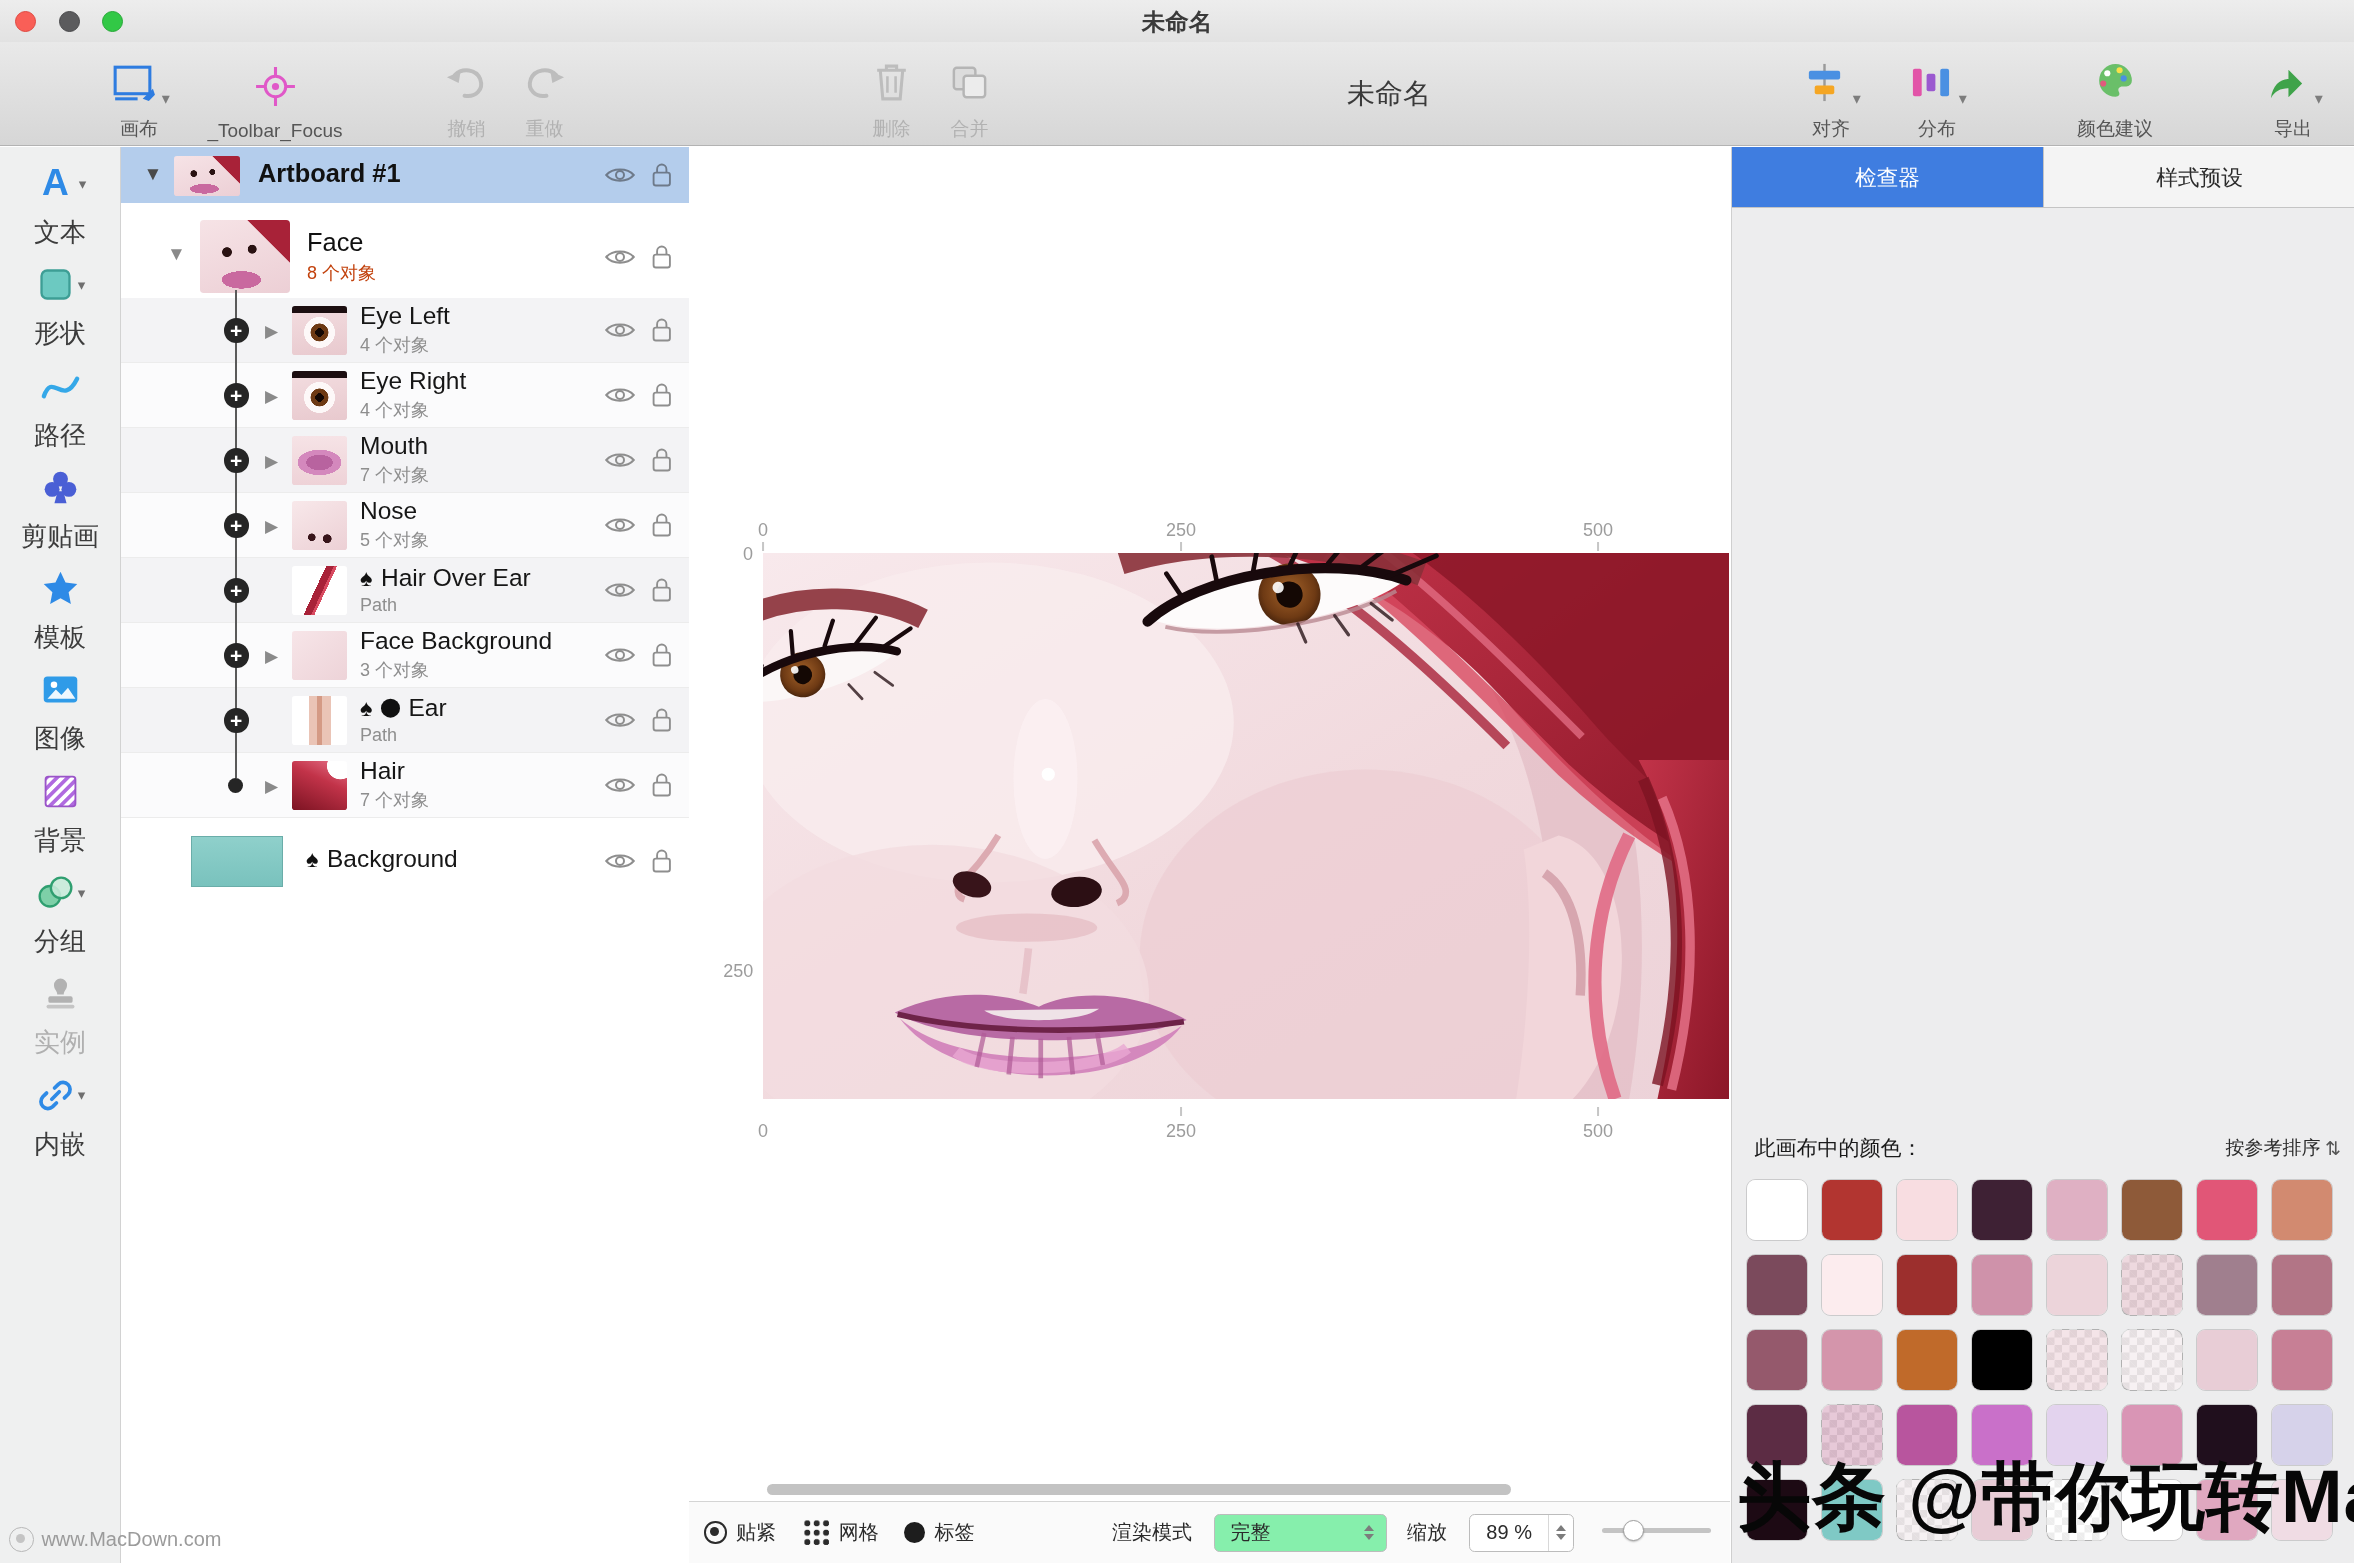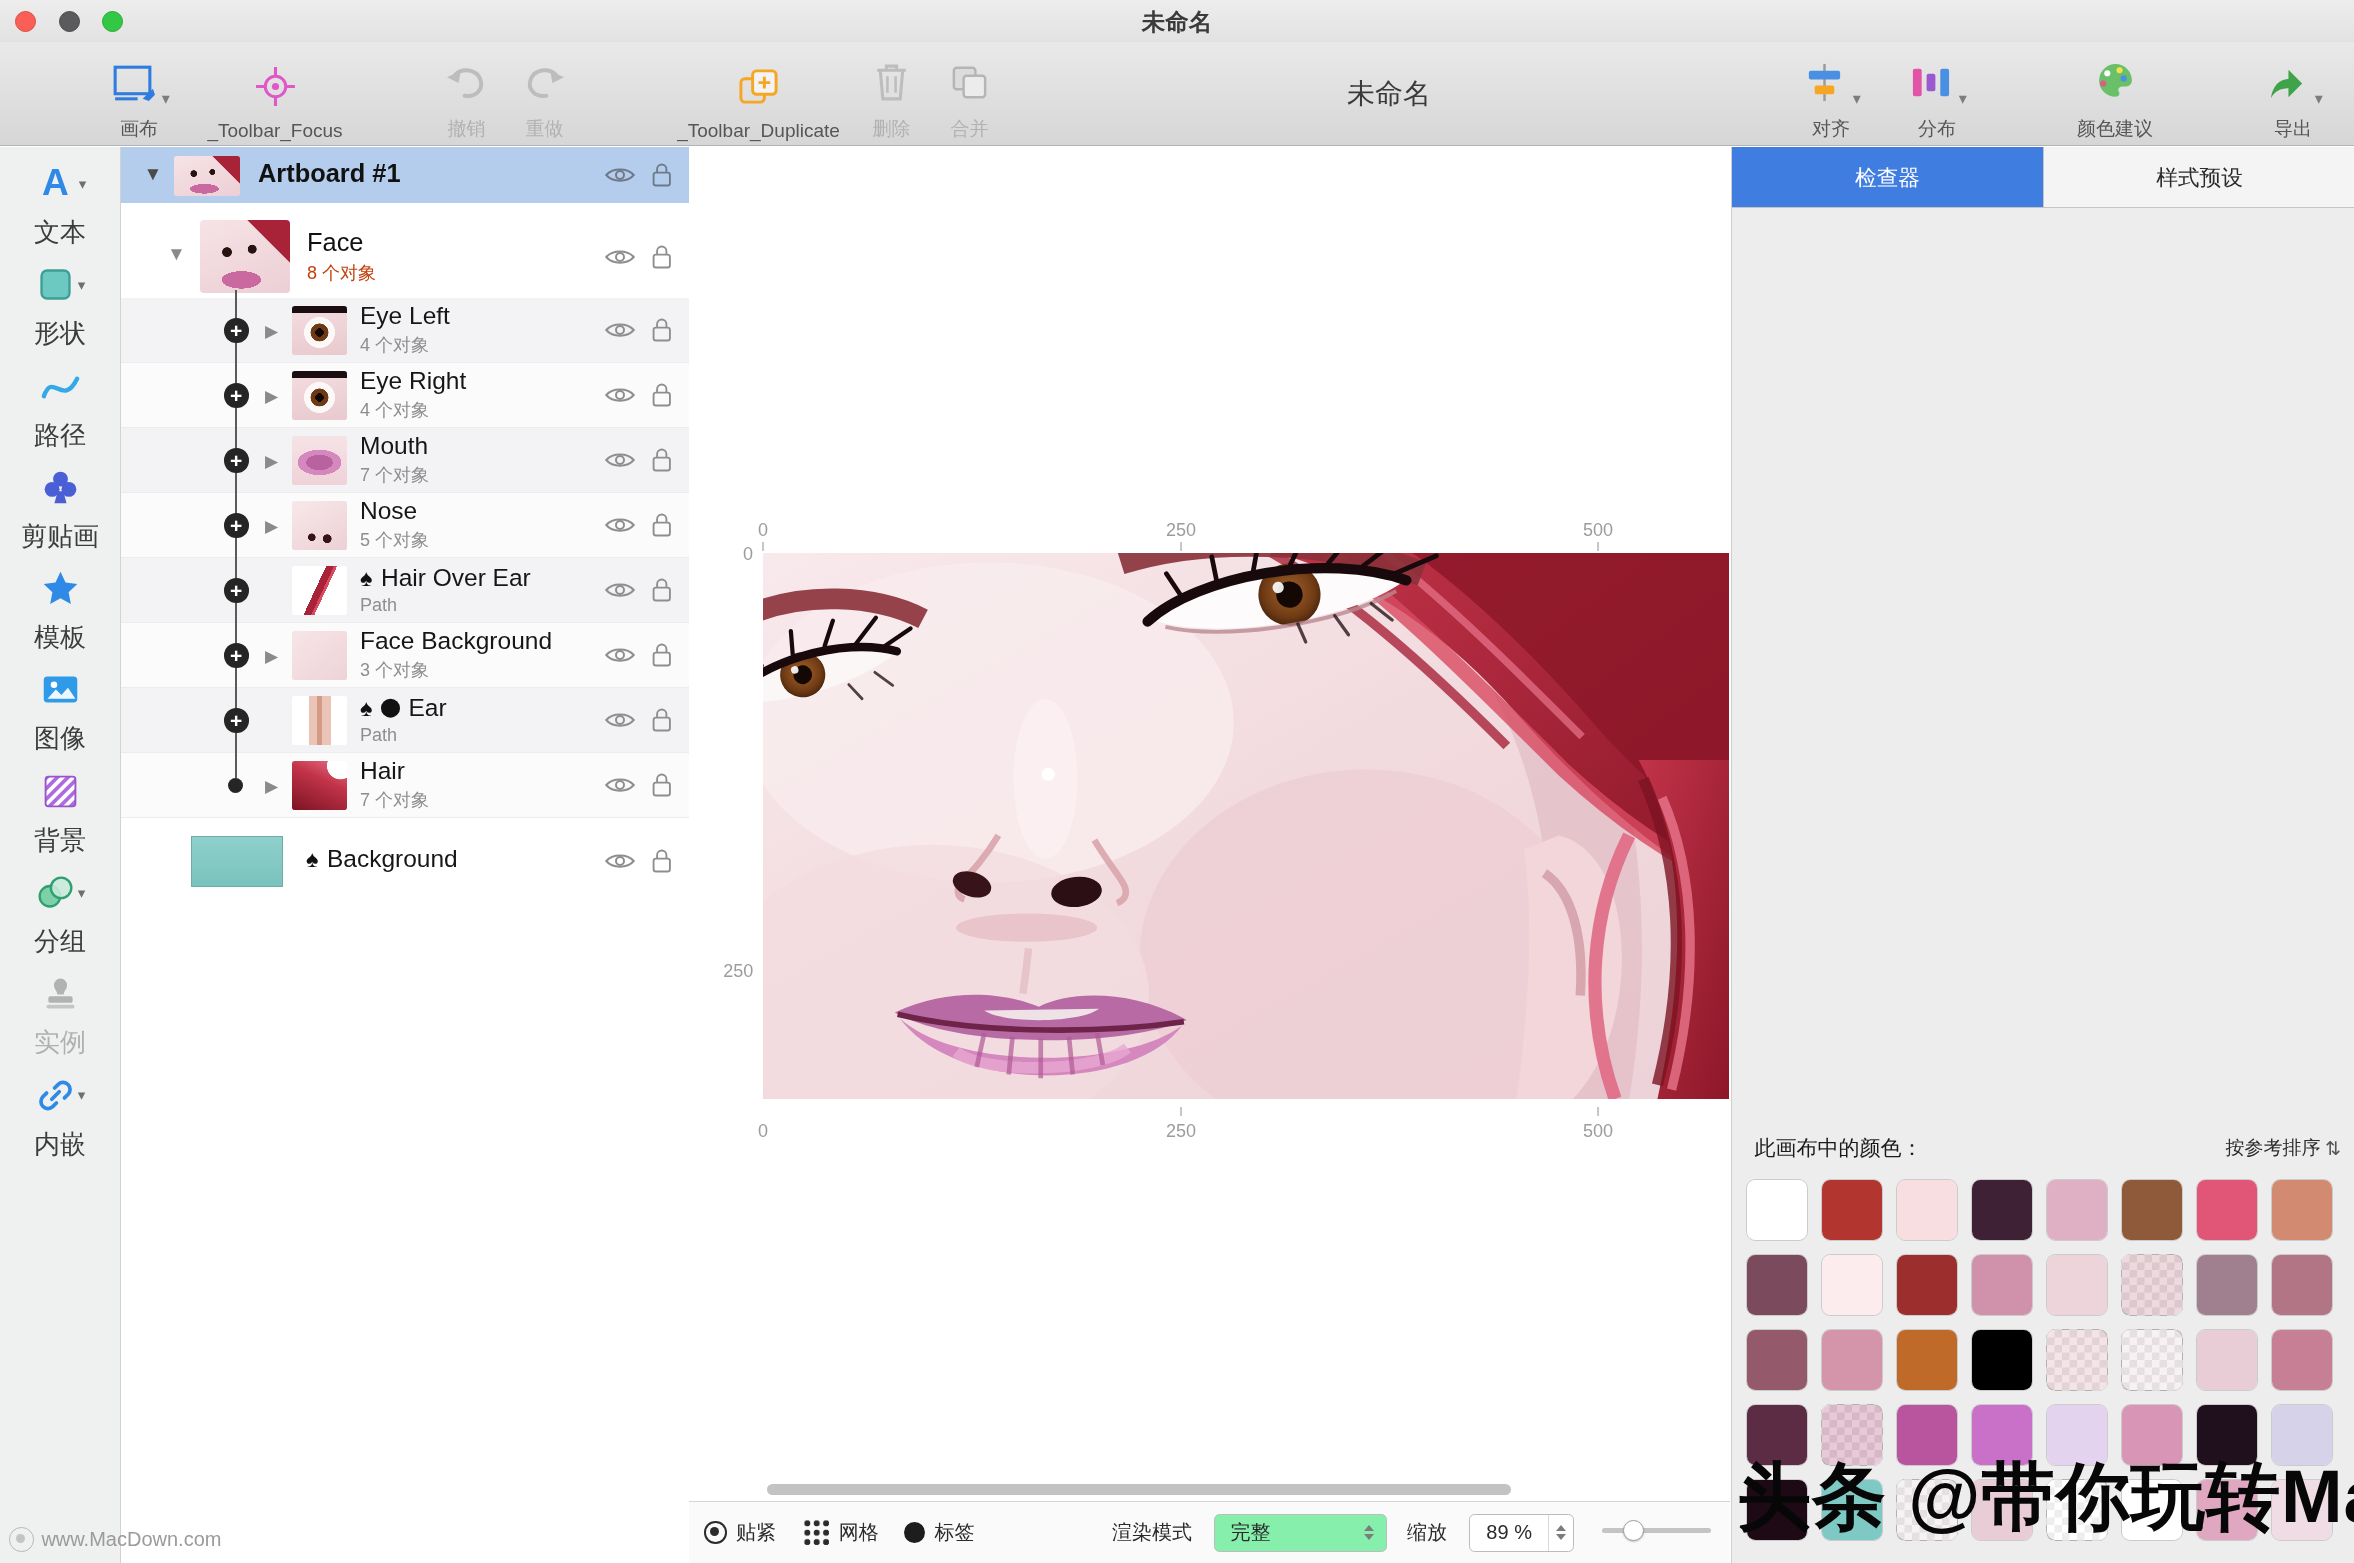--- a/index.html
+++ b/index.html
@@ -222,32 +222,20 @@
     <div class="tbtn disabled pos-redo">
       <div class="ticon">
           <span>
             <svg viewBox="0 0 48 40" width="47" height="40">
               <path d="M36 12 C28 4 14 6 10 16 C6 27 15 35 26 33" fill="none" stroke="#bdbdbd" stroke-width="4" stroke-linecap="round"></path>
               <polygon points="44,14 30,8 32,20" fill="#bdbdbd"></polygon>
             </svg>
           </span>
         </div>
       <div class="tlabel">重做</div>
-    </div>
-    <div class="tbtn pos-dup">
-      <div class="ticon">
-          <span>
-            <svg viewBox="0 0 48 44" width="47" height="43">
-              <rect x="6" y="14" width="24" height="24" rx="4" fill="none" stroke="#f5a623" stroke-width="3"></rect>
-              <rect x="18" y="6" width="24" height="24" rx="4" fill="#f3f3f3" stroke="#f5a623" stroke-width="3"></rect>
-              <path d="M30 12 v12 M24 18 h12" stroke="#f5a623" stroke-width="3"></path>
-            </svg>
-          </span>
-        </div>
-      <div class="tlabel">_Toolbar_Duplicate</div>
     </div>
     <div class="tbtn disabled pos-del">
       <div class="ticon">
           <span>
             <svg viewBox="0 0 40 44" width="41" height="45">
               <path d="M6 10 h28 M15 10 v-4 h10 v4" fill="none" stroke="#bdbdbd" stroke-width="3"></path>
               <path d="M9 10 l2.5 28 h17 L31 10" fill="none" stroke="#bdbdbd" stroke-width="3"></path>
               <path d="M16 16 v16 M24 16 v16" stroke="#bdbdbd" stroke-width="2.5"></path>
             </svg>
           </span>

